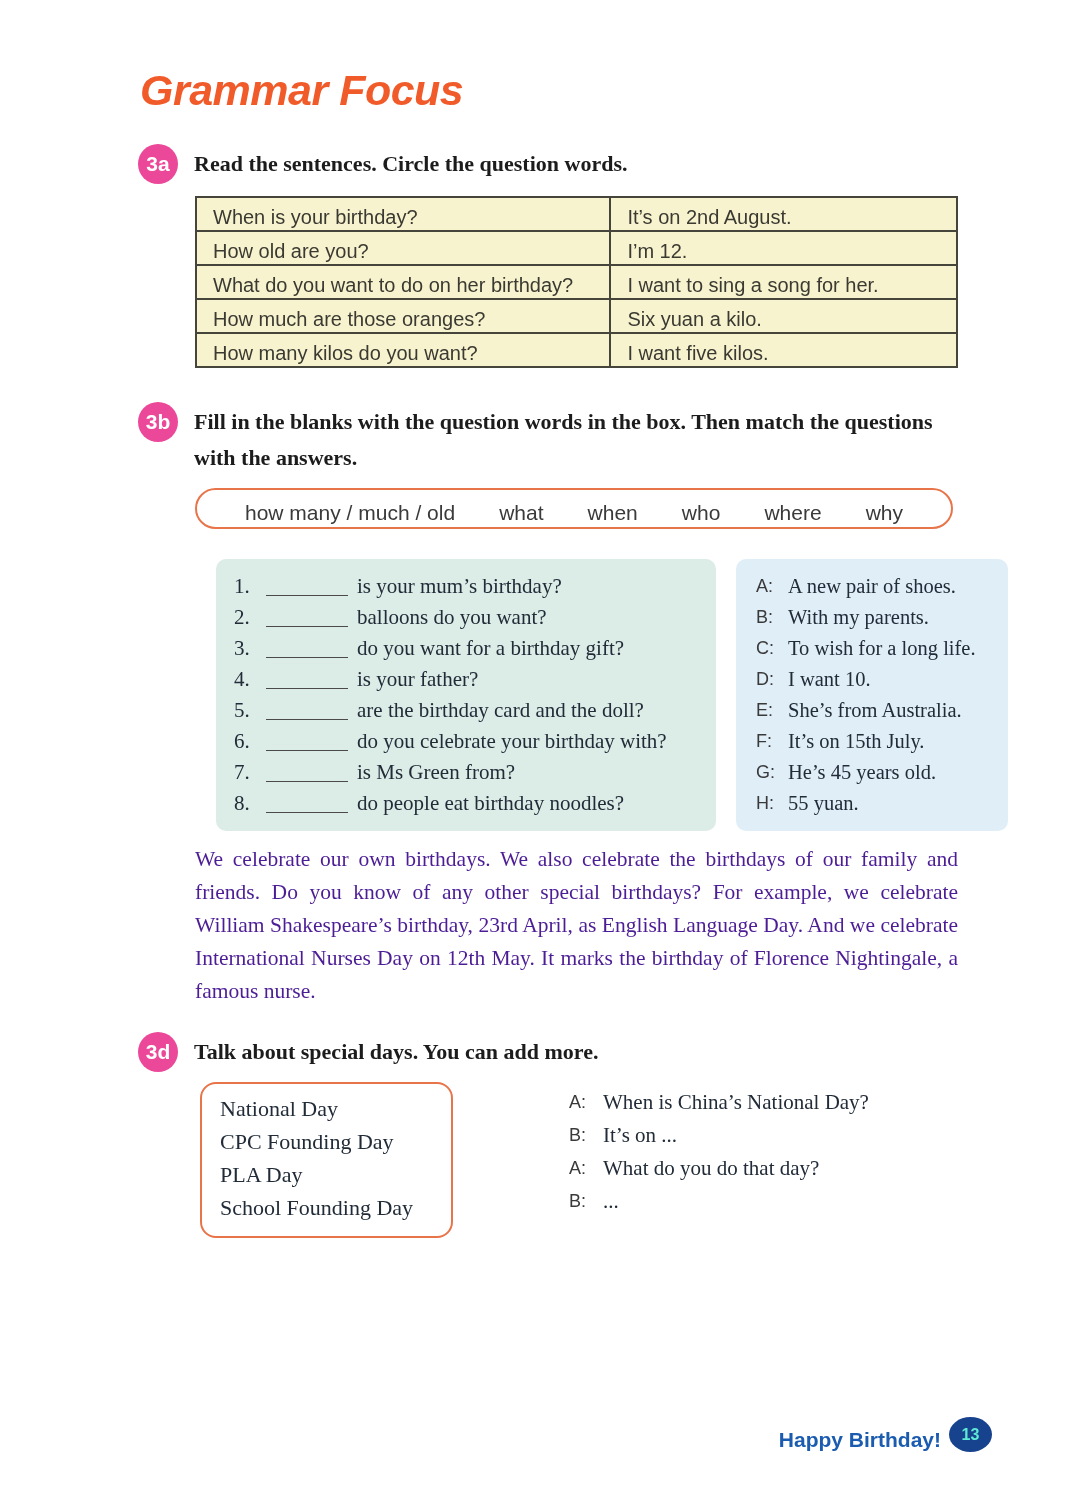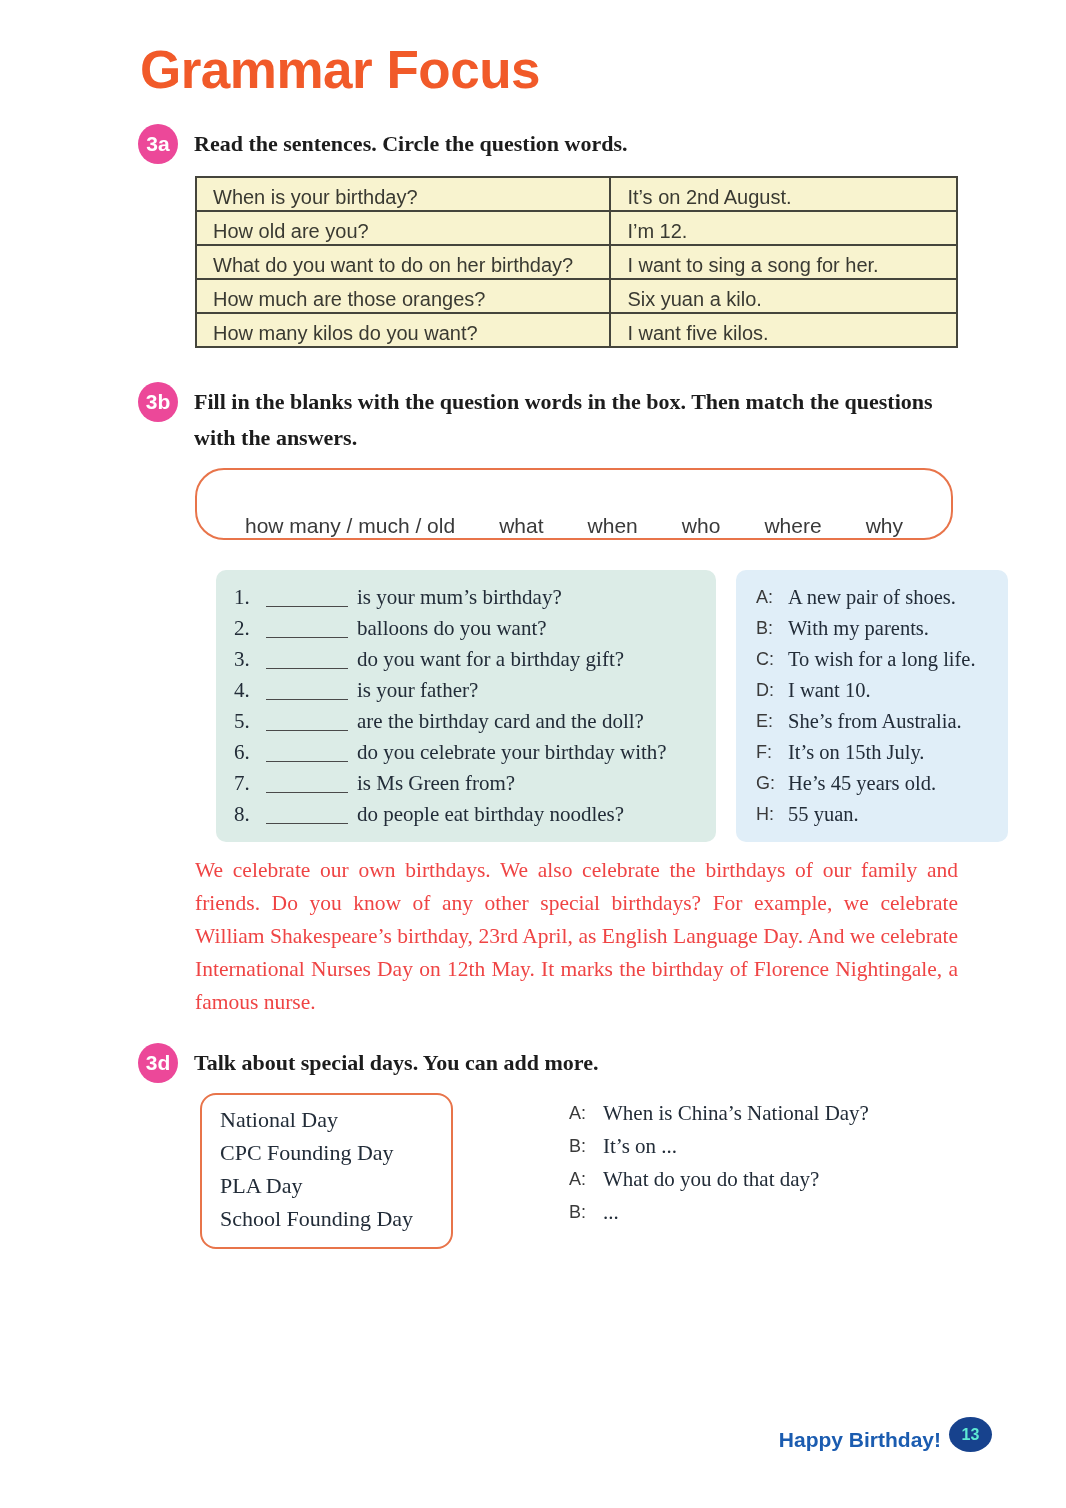--- a/index.html
+++ b/index.html
@@ -2,22 +2,22 @@
 <html><head>
 <meta charset="utf-8">
 <style>
   html,body{margin:0;padding:0;background:#ffffff;}
   .page{
     position:relative;width:1066px;height:1508px;background:#ffffff;
     font-family:"Liberation Serif",serif;overflow:hidden;margin:0 auto;
   }
   
   .title{
-    margin:48px 0 0 140px;font-family:"Liberation Sans",sans-serif;
-    font-weight:bold;font-size:53px;line-height:44px;color:#f15a29;letter-spacing:-0.5px;
+    margin:68px 0 0 140px;font-family:"Liberation Sans",sans-serif;
+    font-weight:bold;font-size:43px;line-height:44px;color:#f15a29;letter-spacing:-0.5px;font-style:italic;
   }
   
   .sec-head{display:flex;align-items:flex-start;gap:16px;margin-left:138px;margin-right:96px;}
   .badge{
     flex:0 0 auto;width:40px;height:40px;border-radius:50%;background:#ec4899;
     color:#ffffff;font-family:"Liberation Sans",sans-serif;font-weight:bold;font-size:21px;
     display:flex;align-items:center;justify-content:center;margin-top:-2px;
   }
   .sec-title{margin:0;font-size:22px;font-weight:bold;color:#1c1c1c;line-height:36px;max-width:770px;}
   .mt-3a{margin-top:34px;}
@@ -29,22 +29,22 @@
     margin:12px 0 0 195px;width:763px;border:2px solid #45453c;background:#f8f3cf;
     font-family:"Liberation Sans",sans-serif;font-size:20px;color:#3a3a32;box-sizing:border-box;
   }
   .t-row{display:flex;border-top:2px solid #45453c;}
   .t-row:first-child{border-top:none;}
   .t-cell{padding:8px 10px 2px 16px;line-height:22px;box-sizing:border-box;}
   .t-cell.q{width:54.6%;border-right:2px solid #45453c;}
   .t-cell.a{flex:1;}
   
   .word-box{
-    margin:12px 0 0 195px;width:758px;height:72px;border:2px solid #e8744a;border-radius:29px;
-    display:flex;align-items:flex-end;justify-content:space-between;padding:0 48px;box-sizing:border-box;
+    margin:12px 0 0 195px;width:758px;height:41px;border:2px solid #e8744a;border-radius:29px;
+    display:flex;align-items:flex-start;justify-content:space-between;padding:11px 48px;box-sizing:border-box;
     font-family:"Liberation Sans",sans-serif;font-size:21px;color:#3a3a3a;
   }
   
   .match-row{display:flex;gap:20px;margin:30px 0 0 185px;padding-left:31px;}
   .q-box{
     width:500px;box-sizing:border-box;background:#dcece7;border-radius:10px;
     padding:12px 6px 12px 18px;font-size:21px;color:#222c38;
   }
   .q-row{line-height:31px;white-space:nowrap;}
   .q-num{display:inline-block;width:32px;}
@@ -56,21 +56,21 @@
     width:272px;box-sizing:border-box;background:#e0eef8;border-radius:10px;
     padding:12px 8px 12px 20px;font-size:20.5px;color:#222c38;
   }
   .a-row{display:flex;gap:10px;line-height:31px;}
   .a-label,.d-label{
     font-family:"Liberation Sans",sans-serif;font-size:18px;color:#3a3a3a;flex:0 0 auto;width:22px;
   }
   
   .passage{
     margin:12px 0 0 195px;width:763px;font-size:21.5px;line-height:33px;
-    text-align:justify;color:#ef4444;
+    text-align:justify;color:#4c1d95;
   }
   
   .talk-row{display:flex;align-items:flex-start;margin:10px 0 0 200px;}
   .day-box{
     border:2px solid #e8744a;border-radius:16px;padding:8px 26px 12px 18px;
     font-size:22px;line-height:33px;color:#222c38;min-width:205px;
   }
   .dialogue{margin-left:116px;margin-top:4px;font-size:21px;line-height:33px;color:#222c38;}
   .d-row{display:flex;gap:12px;}
   

